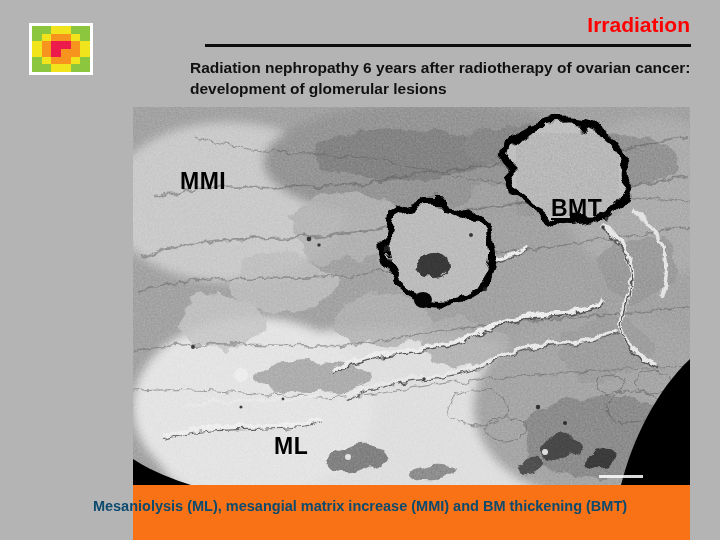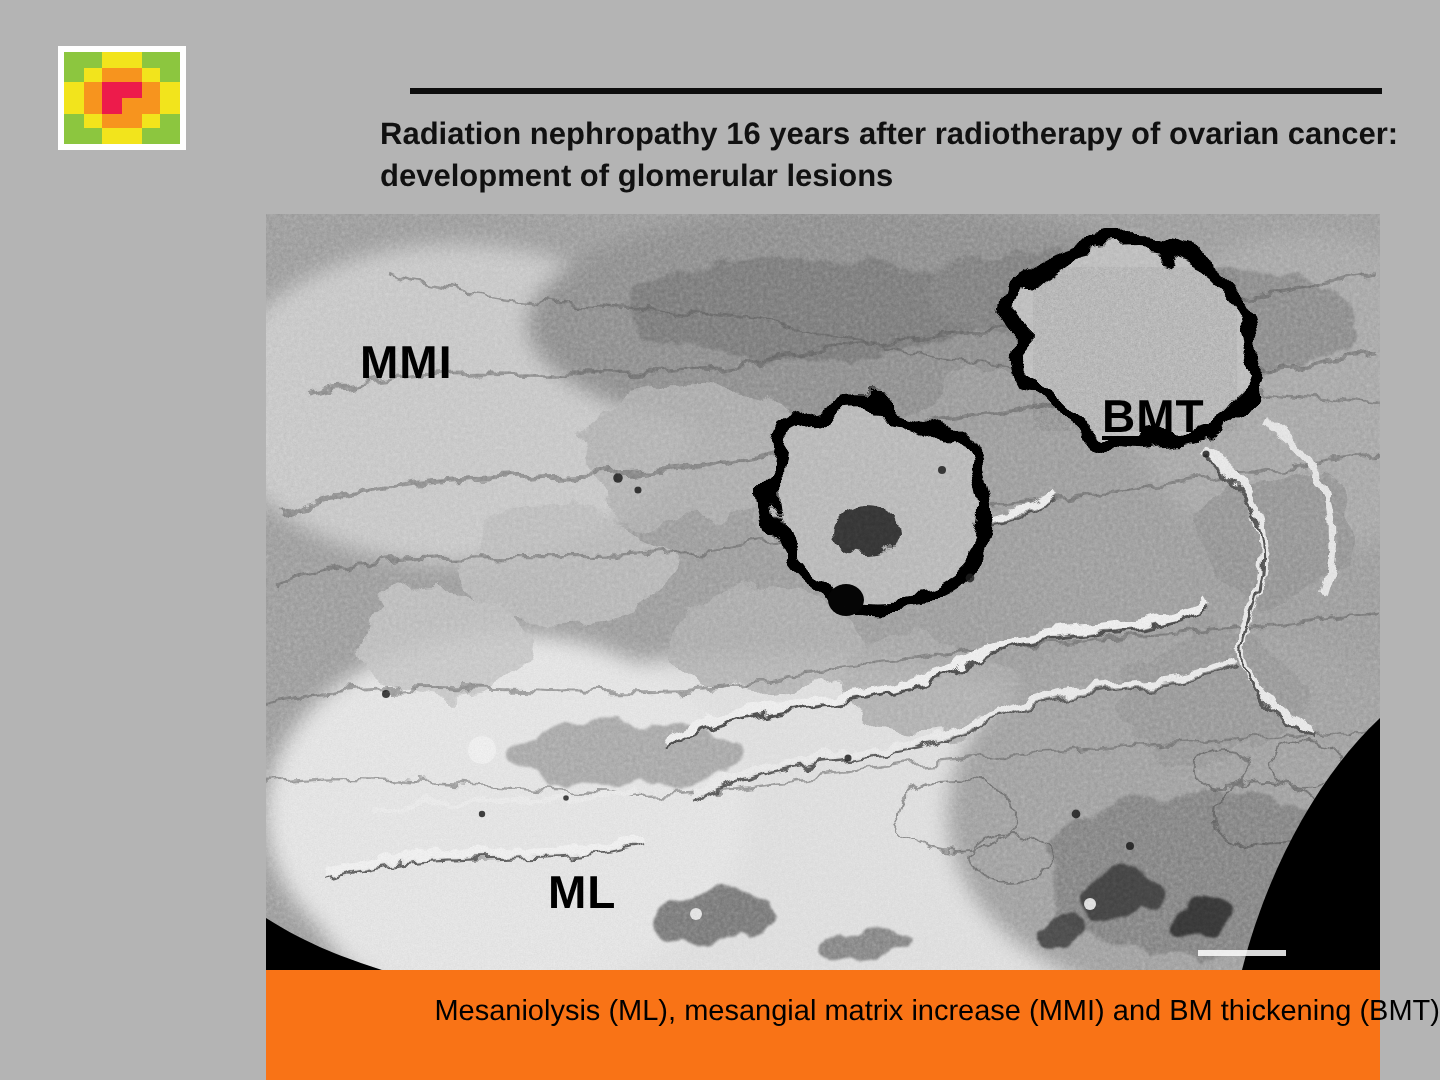--- a/index.html
+++ b/index.html
@@ -98,24 +98,24 @@
   #label-mmi { left: 47px;  top: 63px; }
   #label-bmt { left: 418px; top: 90px; text-decoration: underline; }
   #label-ml  { left: 141px; top: 328px; }
 
   
   #caption {
     position: absolute;
     left: 0;
     right: 0;
     top: 498px;
-    text-align: right;
-    color: #000000;
+    text-align: center;
+    color: #0c4a6e;
     font-size: 14.5px;
-    font-weight: normal;
+    font-weight: bold;
     line-height: 1.2;
   }
 </style>
 </head>
 <body>
 
 <div id="slide">
 
   <div id="logo">
     <div id="logo-grid">
@@ -151,23 +151,24 @@
         <span style="background: rgb(140, 198, 63);"></span>
         <span style="background: rgb(140, 198, 63);"></span>
         <span style="background: rgb(140, 198, 63);"></span>
         <span style="background: rgb(242, 228, 28);"></span>
         <span style="background: rgb(242, 228, 28);"></span>
         <span style="background: rgb(140, 198, 63);"></span>
         <span style="background: rgb(140, 198, 63);"></span>
       </div>
   </div>
 
+  <div id="title">Irradiation</div>
   <div id="title-rule"></div>
 
-  <div id="subtitle">Radiation nephropathy 16 years after radiotherapy  of ovarian cancer: development of glomerular lesions</div>
+  <div id="subtitle">Radiation nephropathy 6 years after radiotherapy  of ovarian cancer: development of glomerular lesions</div>
 
   <div id="micrograph">
     <svg width="557" height="378" viewBox="0 0 557 378" xmlns="http://www.w3.org/2000/svg">
       <defs>
         <filter id="grain1" x="0" y="0" width="100%" height="100%">
           <feTurbulence type="fractalNoise" baseFrequency="0.55" numOctaves="4" seed="7" result="n"></feTurbulence>
           <feColorMatrix in="n" type="saturate" values="0"></feColorMatrix>
           <feComponentTransfer>
             <feFuncR type="linear" slope="0.62" intercept="0.33"></feFuncR>
             <feFuncG type="linear" slope="0.62" intercept="0.33"></feFuncG>

